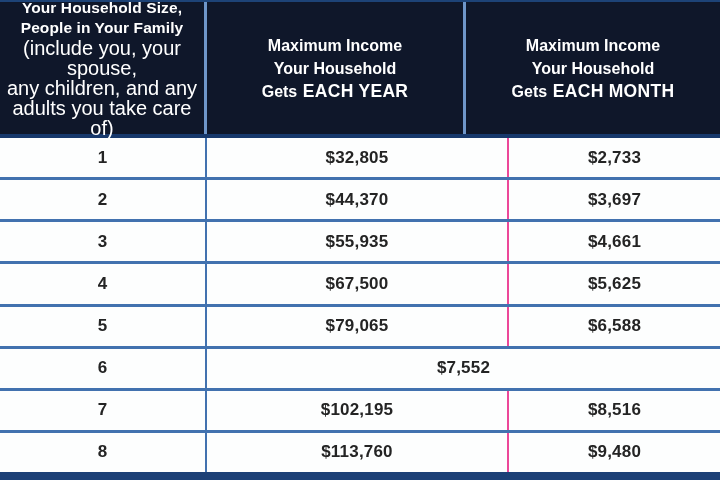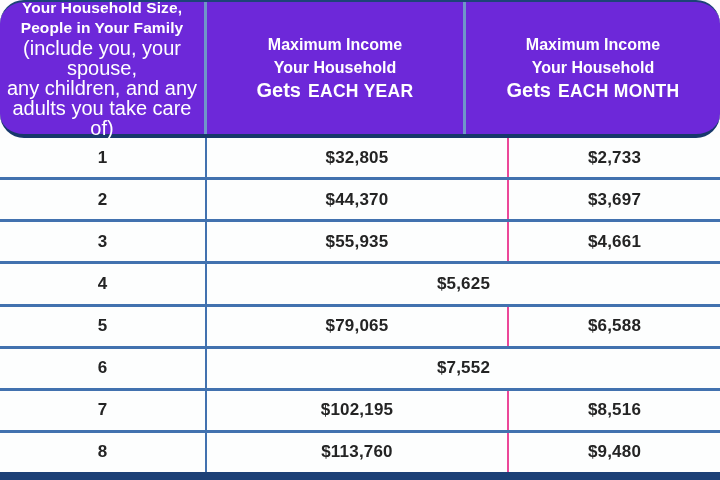--- a/index.html
+++ b/index.html
@@ -14,27 +14,26 @@
     height: 480px;
     background: #fdfdfd;
     display: flex;
     flex-direction: column;
     overflow: hidden;
     box-sizing: border-box;
   }
   
   .thead {
     height: 138px;
-    background: #6d28d9;
+    background: #0f172a;
     border-top: 2px solid #1d4377;
     border-bottom: 4px solid #17386b;
     display: flex;
     box-sizing: border-box;
     color: #ffffff;
-    border-radius: 24px;
   }
   .th {
     display: flex;
     flex-direction: column;
     align-items: center;
     justify-content: center;
     text-align: center;
     box-sizing: border-box;
   }
   .th.c1 { width: 207px; border-right: 3px solid #6f96c9; padding: 2px 4px; }
@@ -55,21 +54,21 @@
     font-size: 16px;
     font-weight: 700;
     line-height: 23px;
   }
   .th .last-line {
     display: flex;
     align-items: baseline;
     line-height: 23px;
   }
   .th .gets {
-    font-size: 20px;
+    font-size: 16px;
     font-weight: 700;
     margin-right: 0.35em;
   }
   .th .emph {
     font-size: 17.5px;
     font-weight: 800;
     letter-spacing: 0.3px;
   }
   
   .tbody {
@@ -144,20 +143,21 @@
       <div class="td c2">$44,370</div>
       <div class="td c3">$3,697</div>
     </div>
     <div class="row">
       <div class="td c1">3</div>
       <div class="td c2">$55,935</div>
       <div class="td c3">$4,661</div>
     </div>
     <div class="row">
       <div class="td c1">4</div>
+      <div class="td c2">$67,500</div>
       <div class="td c3">$5,625</div>
     </div>
     <div class="row">
       <div class="td c1">5</div>
       <div class="td c2">$79,065</div>
       <div class="td c3">$6,588</div>
     </div>
     <div class="row">
       <div class="td c1">6</div>
       <div class="td c3">$7,552</div>

